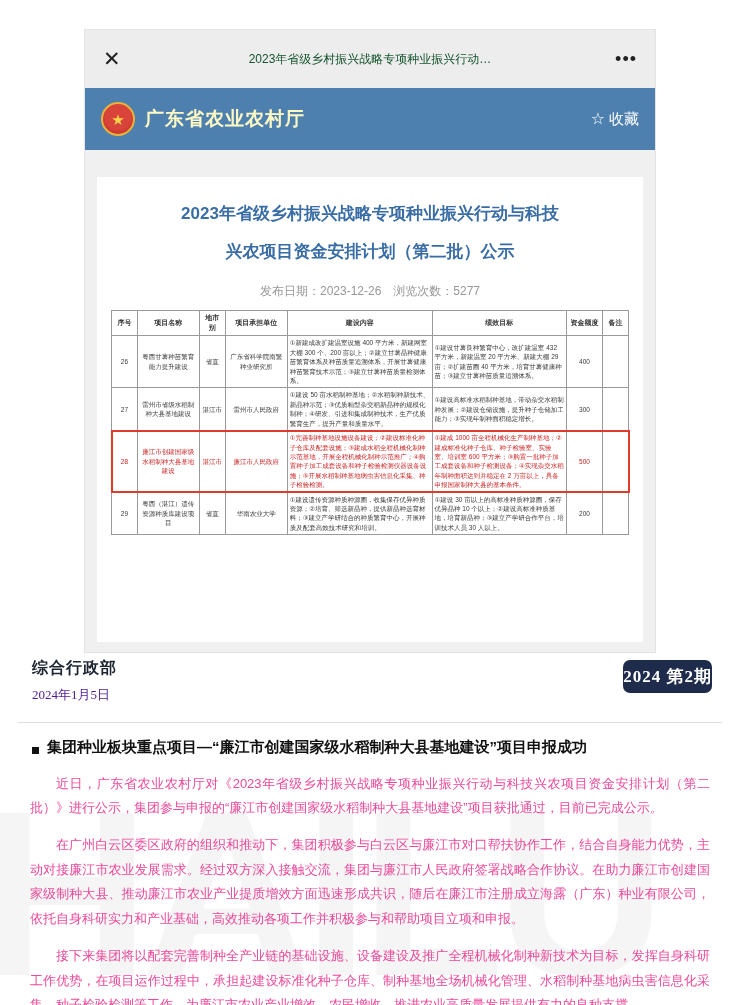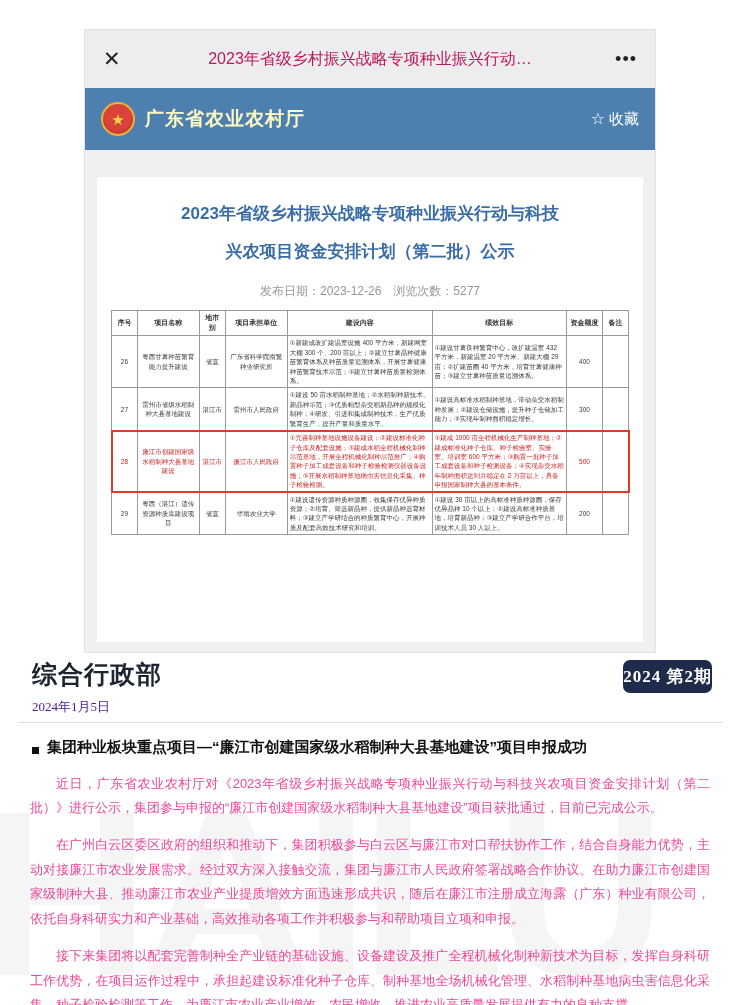--- a/index.html
+++ b/index.html
@@ -7,21 +7,21 @@
     --hl-red:#c22; --badge-navy:#1e2b4a;
   }
   *{box-sizing:border-box;margin:0;padding:0;}
   body{font-family:"Liberation Sans","DejaVu Sans",sans-serif;background:#fff;}
   .page{position:relative;width:740px;height:1005px;background:#fff;overflow:hidden;}
 
   
   .shot{position:absolute;left:85px;top:30px;width:570px;height:622px;display:flex;flex-direction:column;background:#f0f0f0;box-shadow:0 0 0 1px #e3e3e3;}
   .topbar{height:58px;background:#ededed;display:flex;align-items:center;padding:0 18px;flex:0 0 auto;}
   .close{font-size:21px;color:#222;width:40px;cursor:pointer;}
-  .v-title{flex:1;text-align:center;font-size:16px;color:#be185d;white-space:nowrap;overflow:hidden;}
+  .v-title{flex:1;text-align:center;font-size:12px;color:#14532d;white-space:nowrap;overflow:hidden;}
   .more{font-size:18px;color:#222;width:40px;text-align:right;letter-spacing:1px;cursor:pointer;}
 
   .gov-header{height:62px;background:var(--header-blue);display:flex;align-items:center;padding:0 16px;flex:0 0 auto;}
   .emblem{width:34px;height:34px;border-radius:50%;background:radial-gradient(circle at 50% 42%,#d8433a 55%,#b5261f 100%);border:2px solid #e8b33a;color:#f6d14a;font-size:15px;line-height:31px;text-align:center;flex:0 0 auto;}
   .gov-name{color:#fef9c3;font-size:19px;font-weight:bold;margin-left:10px;letter-spacing:1px;flex:1;}
   .fav{color:#fff;font-size:15px;}
   .fav .star{font-size:16px;margin-right:4px;}
 
   .banner{height:112px;background:linear-gradient(160deg,#5589b6 0%,var(--banner-blue) 55%,#4a82b2 100%);position:relative;overflow:hidden;flex:0 0 auto;display:flex;align-items:center;justify-content:center;}
   .banner:before,.banner:after{content:"";position:absolute;border:2px solid rgba(255,255,255,.14);border-radius:50%;}
@@ -38,21 +38,21 @@
   table.gov th,table.gov td{border:1px solid #9a9a9a;padding:2px 2px;line-height:1.45;vertical-align:middle;word-break:break-all;}
   table.gov th{font-weight:bold;text-align:center;height:22px;font-size:7px;}
   td.c0,td.c1,td.c2,td.c3,td.c6,td.c7{text-align:center;}
   td.c4,td.c5{text-align:left;}
   .w0{width:5%;}.w1{width:12%;}.w2{width:5%;}.w3{width:12%;}.w4{width:28%;}.w5{width:26%;}.w6{width:7%;}.w7{width:5%;}
   tr.hl td{color:var(--hl-red);}
   tr.hl{outline:2px solid #e03a2a;outline-offset:-1px;}
 
   
   .byline{position:absolute;left:32px;top:658px;font-family:"Liberation Serif","DejaVu Serif",serif;}
-  .dept{font-size:25px;font-weight:bold;color:#1c2430;letter-spacing:1px;}
+  .dept{font-size:16px;font-weight:bold;color:#1c2430;letter-spacing:1px;}
   .pubdate{font-size:13px;color:#4c1d95;margin-top:7px;}
   .issue-badge{position:absolute;right:28px;top:660px;background:var(--badge-navy);color:#fff;font-family:"Liberation Serif","DejaVu Serif",serif;font-weight:bold;font-size:17px;padding:5px 0;border-radius:7px;letter-spacing:1px;}
   .divider{position:absolute;left:18px;right:18px;top:722px;height:1px;background:#dcdcdc;}
 
   .article{position:absolute;left:30px;right:30px;top:736px;z-index:1;}
   .headline{font-size:15px;font-weight:bold;color:#111;line-height:1.5;display:flex;align-items:center;}
   .bullet{width:7px;height:7px;background:#111;margin:7px 8px 0 2px;flex:0 0 auto;}
   .article p{font-size:13px;color:#ec4899;line-height:1.88;text-align:justify;text-indent:2em;margin-top:13px;}
 
   .watermark{position:absolute;left:-20px;top:758px;width:800px;font-size:235px;font-weight:bold;color:rgba(0,0,0,0.04);letter-spacing:-8px;z-index:0;white-space:nowrap;font-family:"Liberation Sans",sans-serif;}

